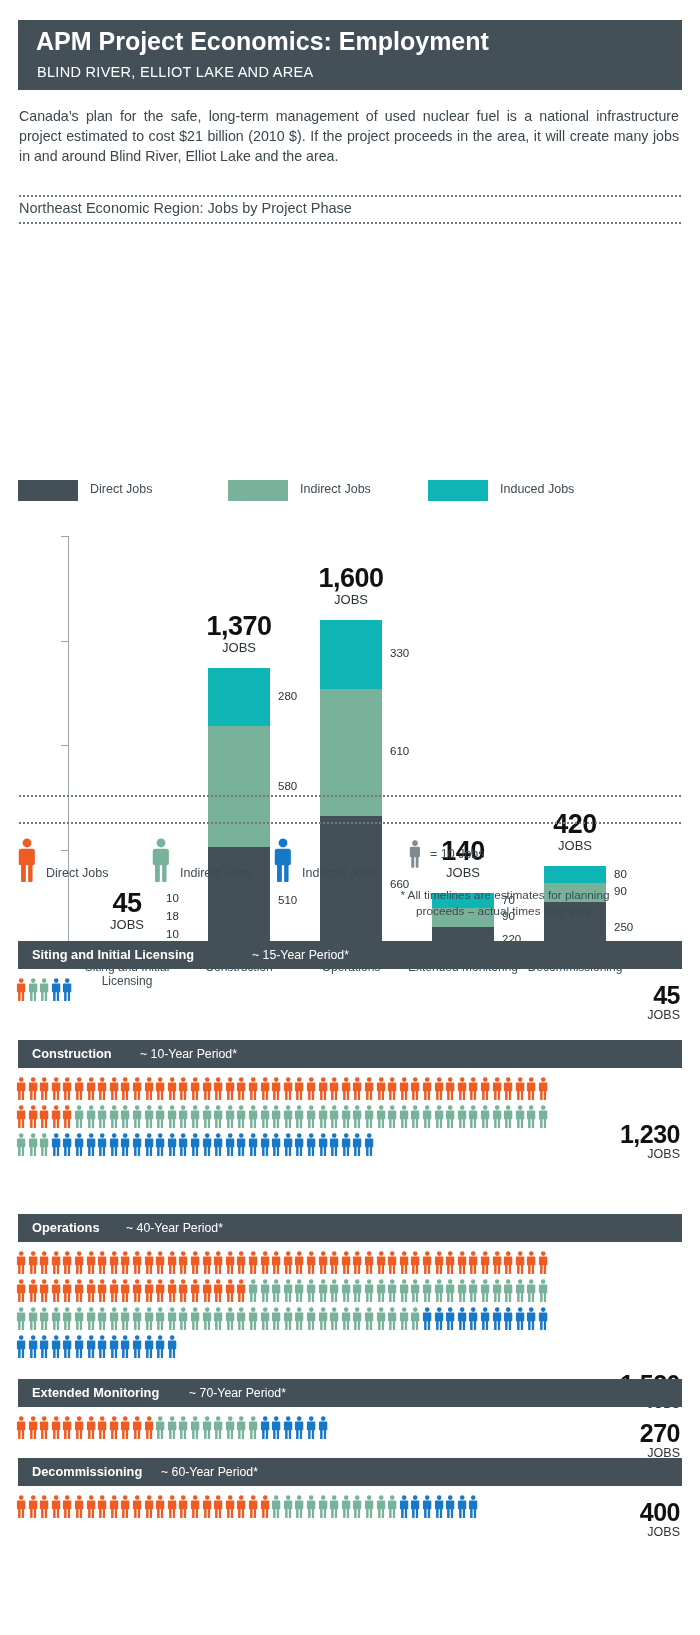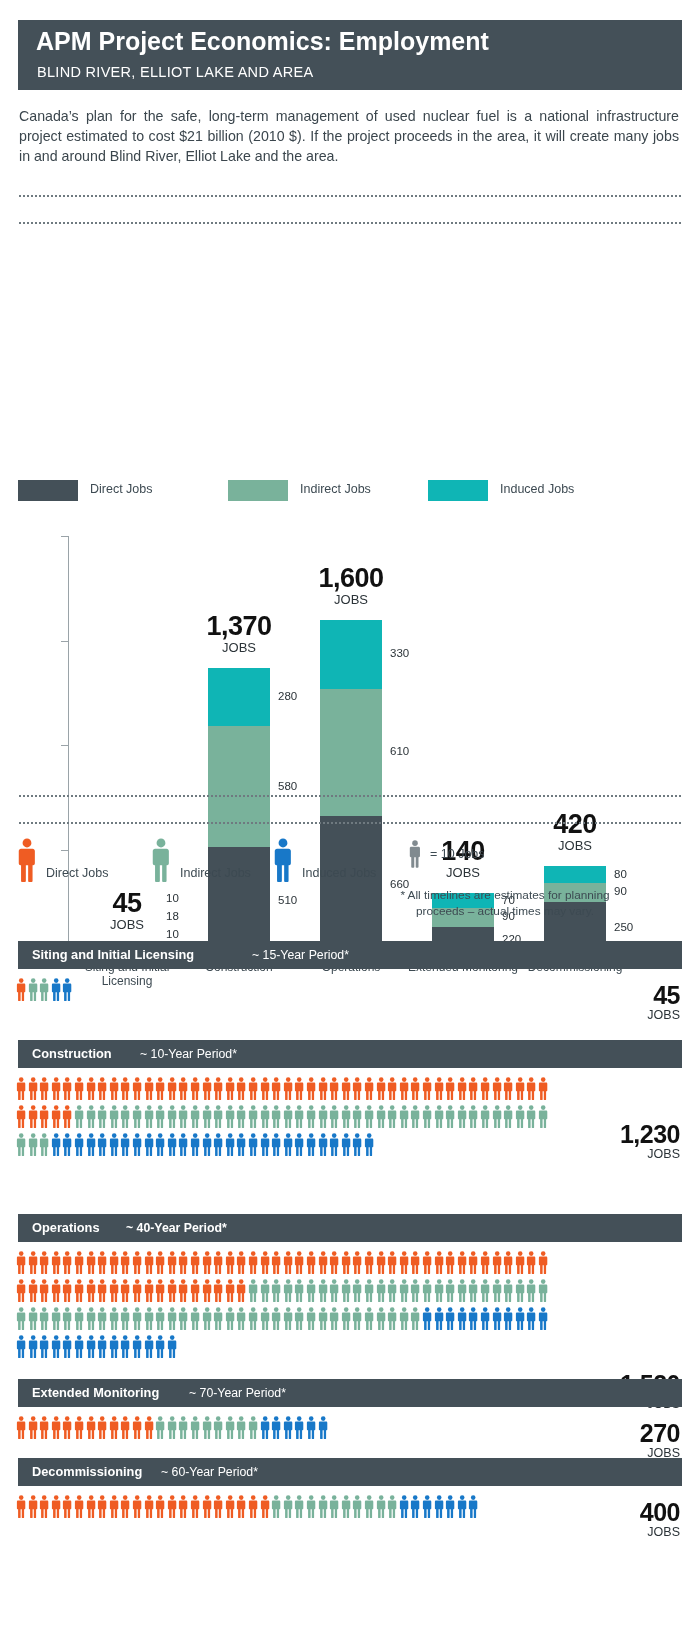--- a/index.html
+++ b/index.html
@@ -58,20 +58,21 @@
 <div class="page">
 
   <div class="header">
     <div class="header-title">APM Project Economics: Employment</div>
     <div class="header-sub">BLIND RIVER, ELLIOT LAKE AND AREA</div>
   </div>
 
   <div class="intro">Canada’s plan for the safe, long-term management of used nuclear fuel is a national infrastructure project estimated to cost $21 billion (2010 $). If the project proceeds in the area, it will create many jobs in and around Blind River, Elliot Lake and the area.</div>
 
   <div class="dotline" style="top:195px"></div>
+  <div class="sec-title" style="top:200px">Northeast Economic Region: Jobs by Project Phase</div>
   <div class="dotline" style="top:222px"></div>
 
   <div class="chart">
     <div id="chart-legend">
         <div class="legend-item" style="left: 18px;">
           <div class="legend-sw" style="background: rgb(68, 80, 88);"></div>
           <div class="legend-lb">Direct Jobs</div>
         </div>
         <div class="legend-item" style="left: 228px;">
           <div class="legend-sw" style="background: rgb(121, 178, 155);"></div>
@@ -716,21 +717,21 @@
             <circle cx="5" cy="2.6" r="2.3" fill="#1878c8"></circle>
             <path d="M2.1 5.6h5.8c.7 0 1.2.5 1.2 1.2v6.4c0 .6-.4 1-.9 1h-.3v8.2c0 .4-.3.6-.7.6H6.3c-.4 0-.7-.2-.7-.6v-8.2H4.4v8.2c0 .4-.3.6-.7.6H2.6c-.4 0-.7-.2-.7-.6v-8.2h-.3c-.5 0-.9-.4-.9-1V6.8c0-.7.5-1.2 1.2-1.2z" fill="#1878c8"></path>
           </svg></span>
       </div>
       <div class="phase-total" style="top: 1121px;">
         <div class="num">1,230</div>
         <div class="jw">JOBS</div>
       </div>
       <div class="band" style="top: 1214px;">
         <div class="band-name">Operations</div>
-        <div class="band-period" style="left: 108px; font-weight: bold;">~ 40-Year Period*</div>
+        <div class="band-period" style="left: 108px;">~ 40-Year Period*</div>
       </div>
       <div class="figrow" style="top: 1251px; width: 1130px; position: absolute; height: 112px;">
         <span class="person" style="position: absolute; left: 0px; top: 0px;"><svg width="10.4" height="24" viewBox="0 0 10 24" xmlns="http://www.w3.org/2000/svg">
             <circle cx="5" cy="2.6" r="2.3" fill="#ef5c23"></circle>
             <path d="M2.1 5.6h5.8c.7 0 1.2.5 1.2 1.2v6.4c0 .6-.4 1-.9 1h-.3v8.2c0 .4-.3.6-.7.6H6.3c-.4 0-.7-.2-.7-.6v-8.2H4.4v8.2c0 .4-.3.6-.7.6H2.6c-.4 0-.7-.2-.7-.6v-8.2h-.3c-.5 0-.9-.4-.9-1V6.8c0-.7.5-1.2 1.2-1.2z" fill="#ef5c23"></path>
           </svg></span>
         <span class="person" style="position: absolute; left: 11.6px; top: 0px;"><svg width="10.4" height="24" viewBox="0 0 10 24" xmlns="http://www.w3.org/2000/svg">
             <circle cx="5" cy="2.6" r="2.3" fill="#ef5c23"></circle>
             <path d="M2.1 5.6h5.8c.7 0 1.2.5 1.2 1.2v6.4c0 .6-.4 1-.9 1h-.3v8.2c0 .4-.3.6-.7.6H6.3c-.4 0-.7-.2-.7-.6v-8.2H4.4v8.2c0 .4-.3.6-.7.6H2.6c-.4 0-.7-.2-.7-.6v-8.2h-.3c-.5 0-.9-.4-.9-1V6.8c0-.7.5-1.2 1.2-1.2z" fill="#ef5c23"></path>
           </svg></span>

